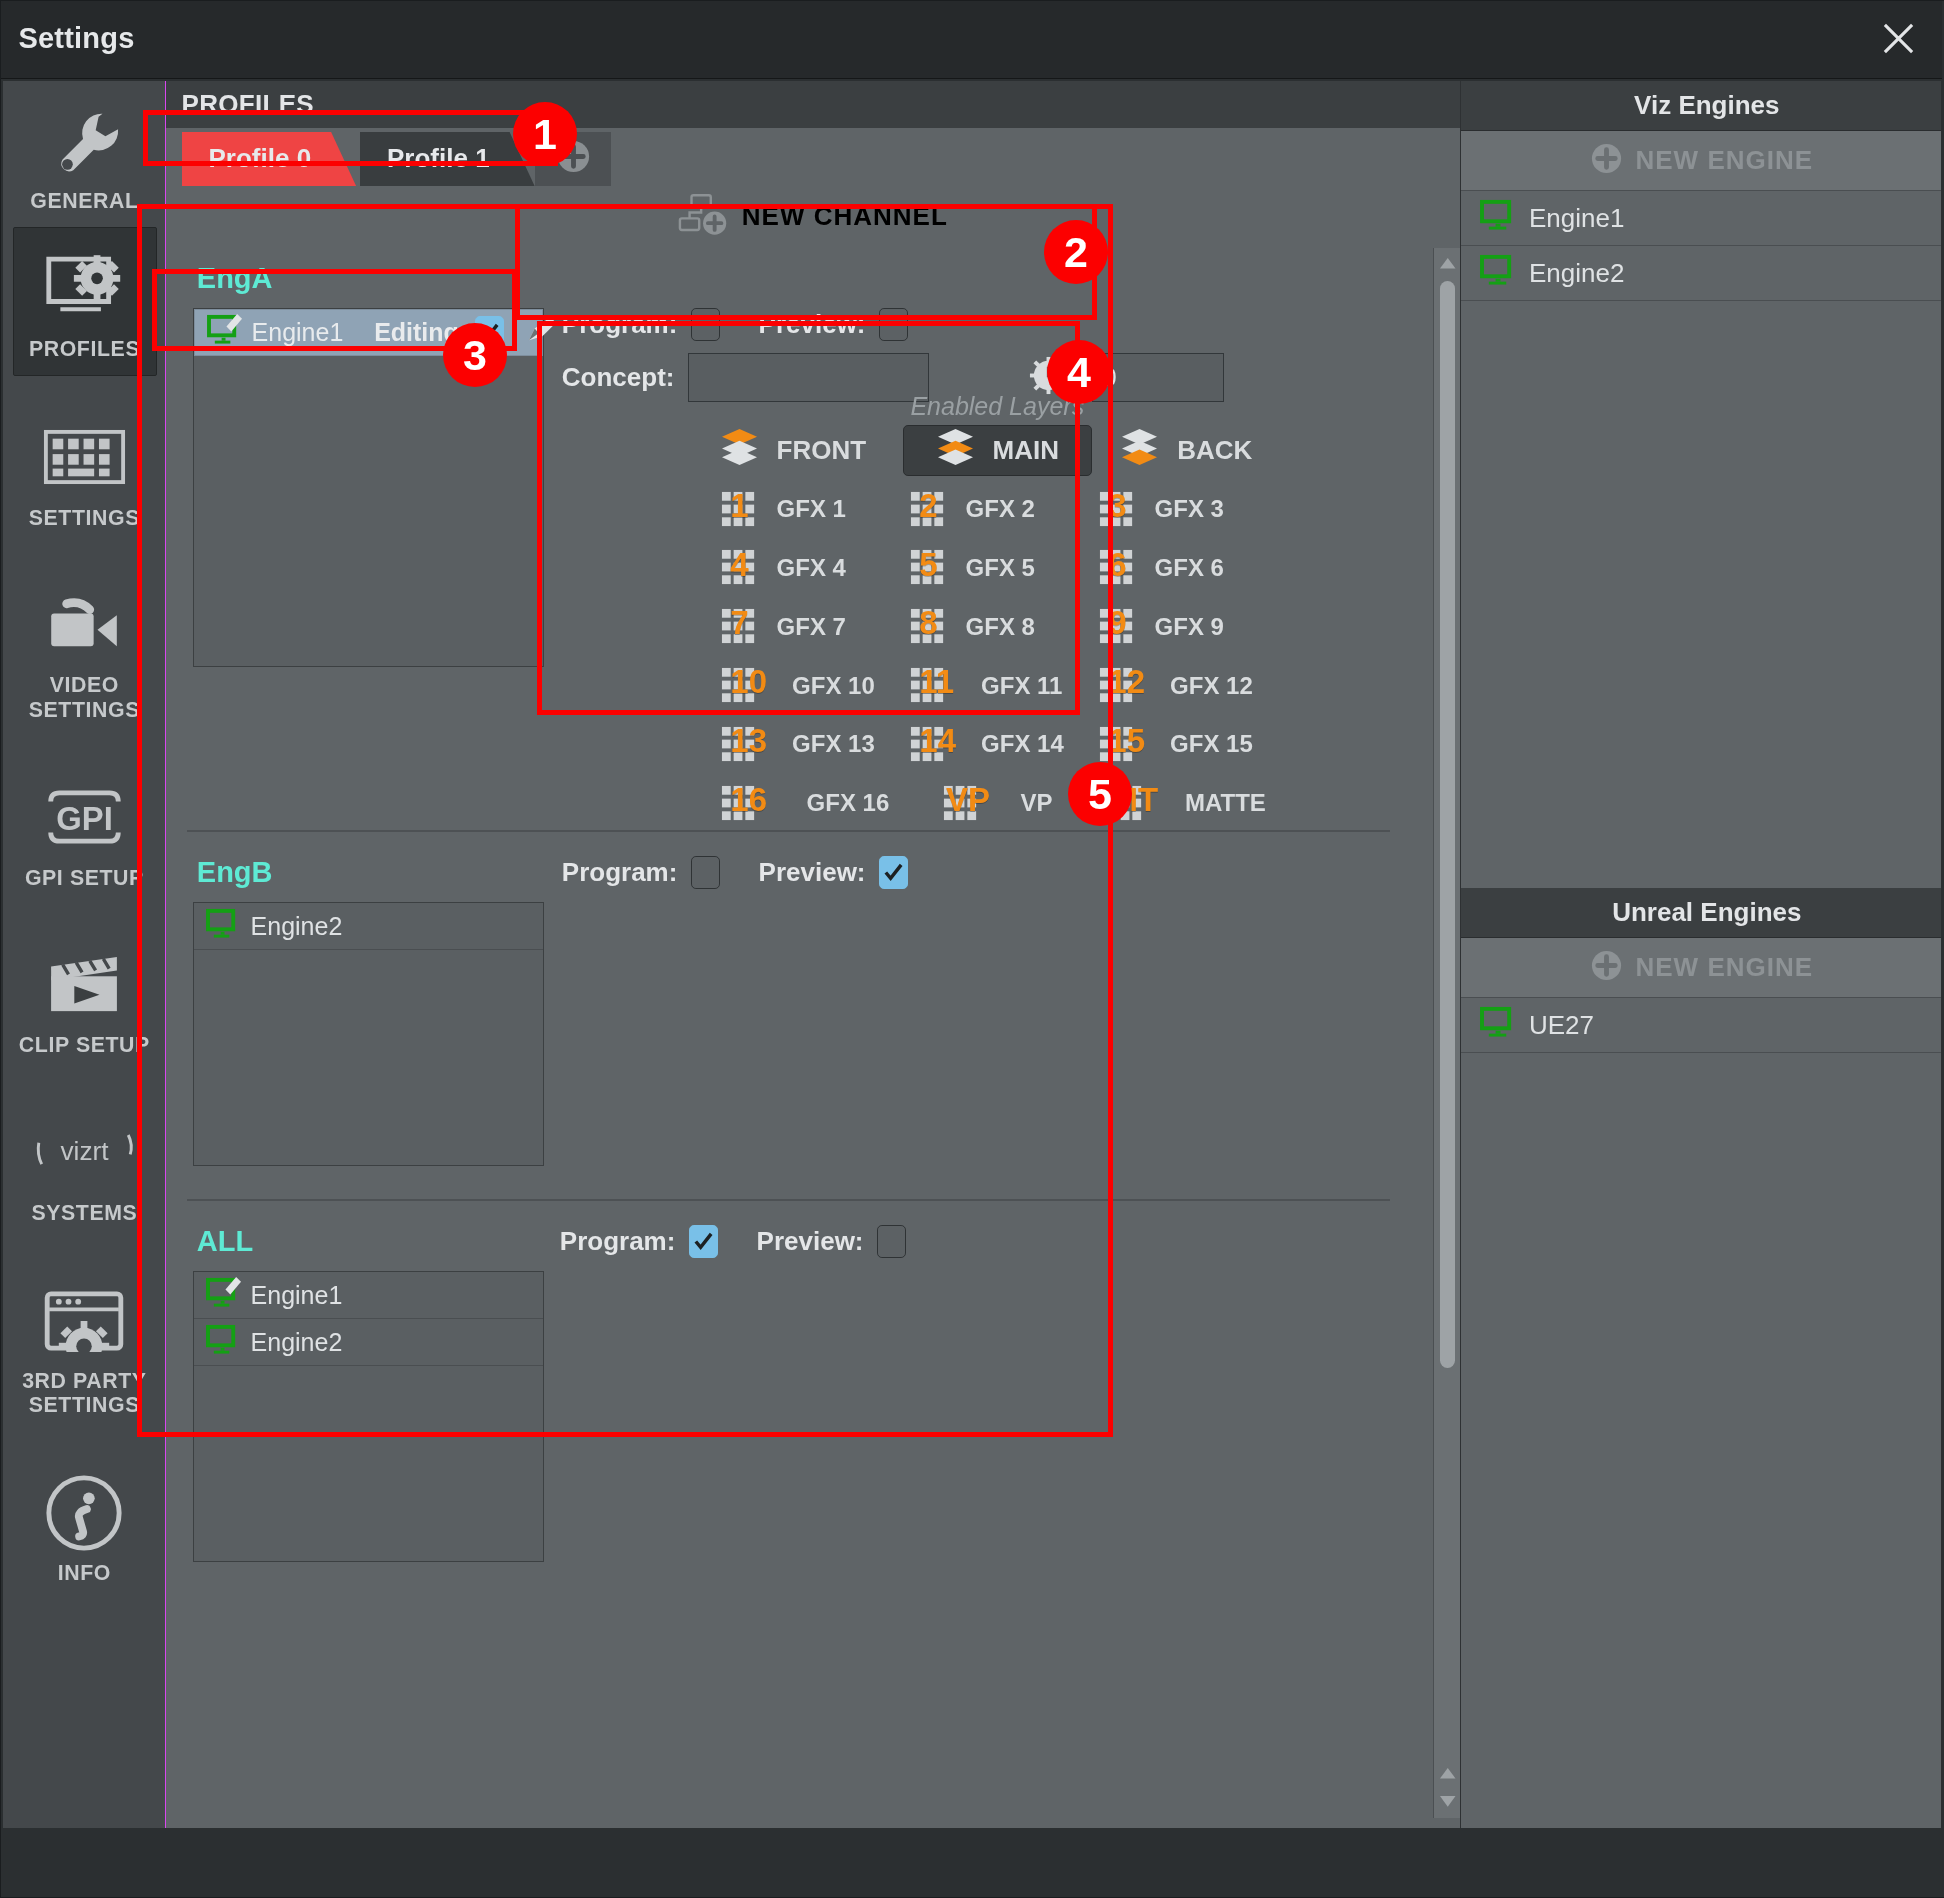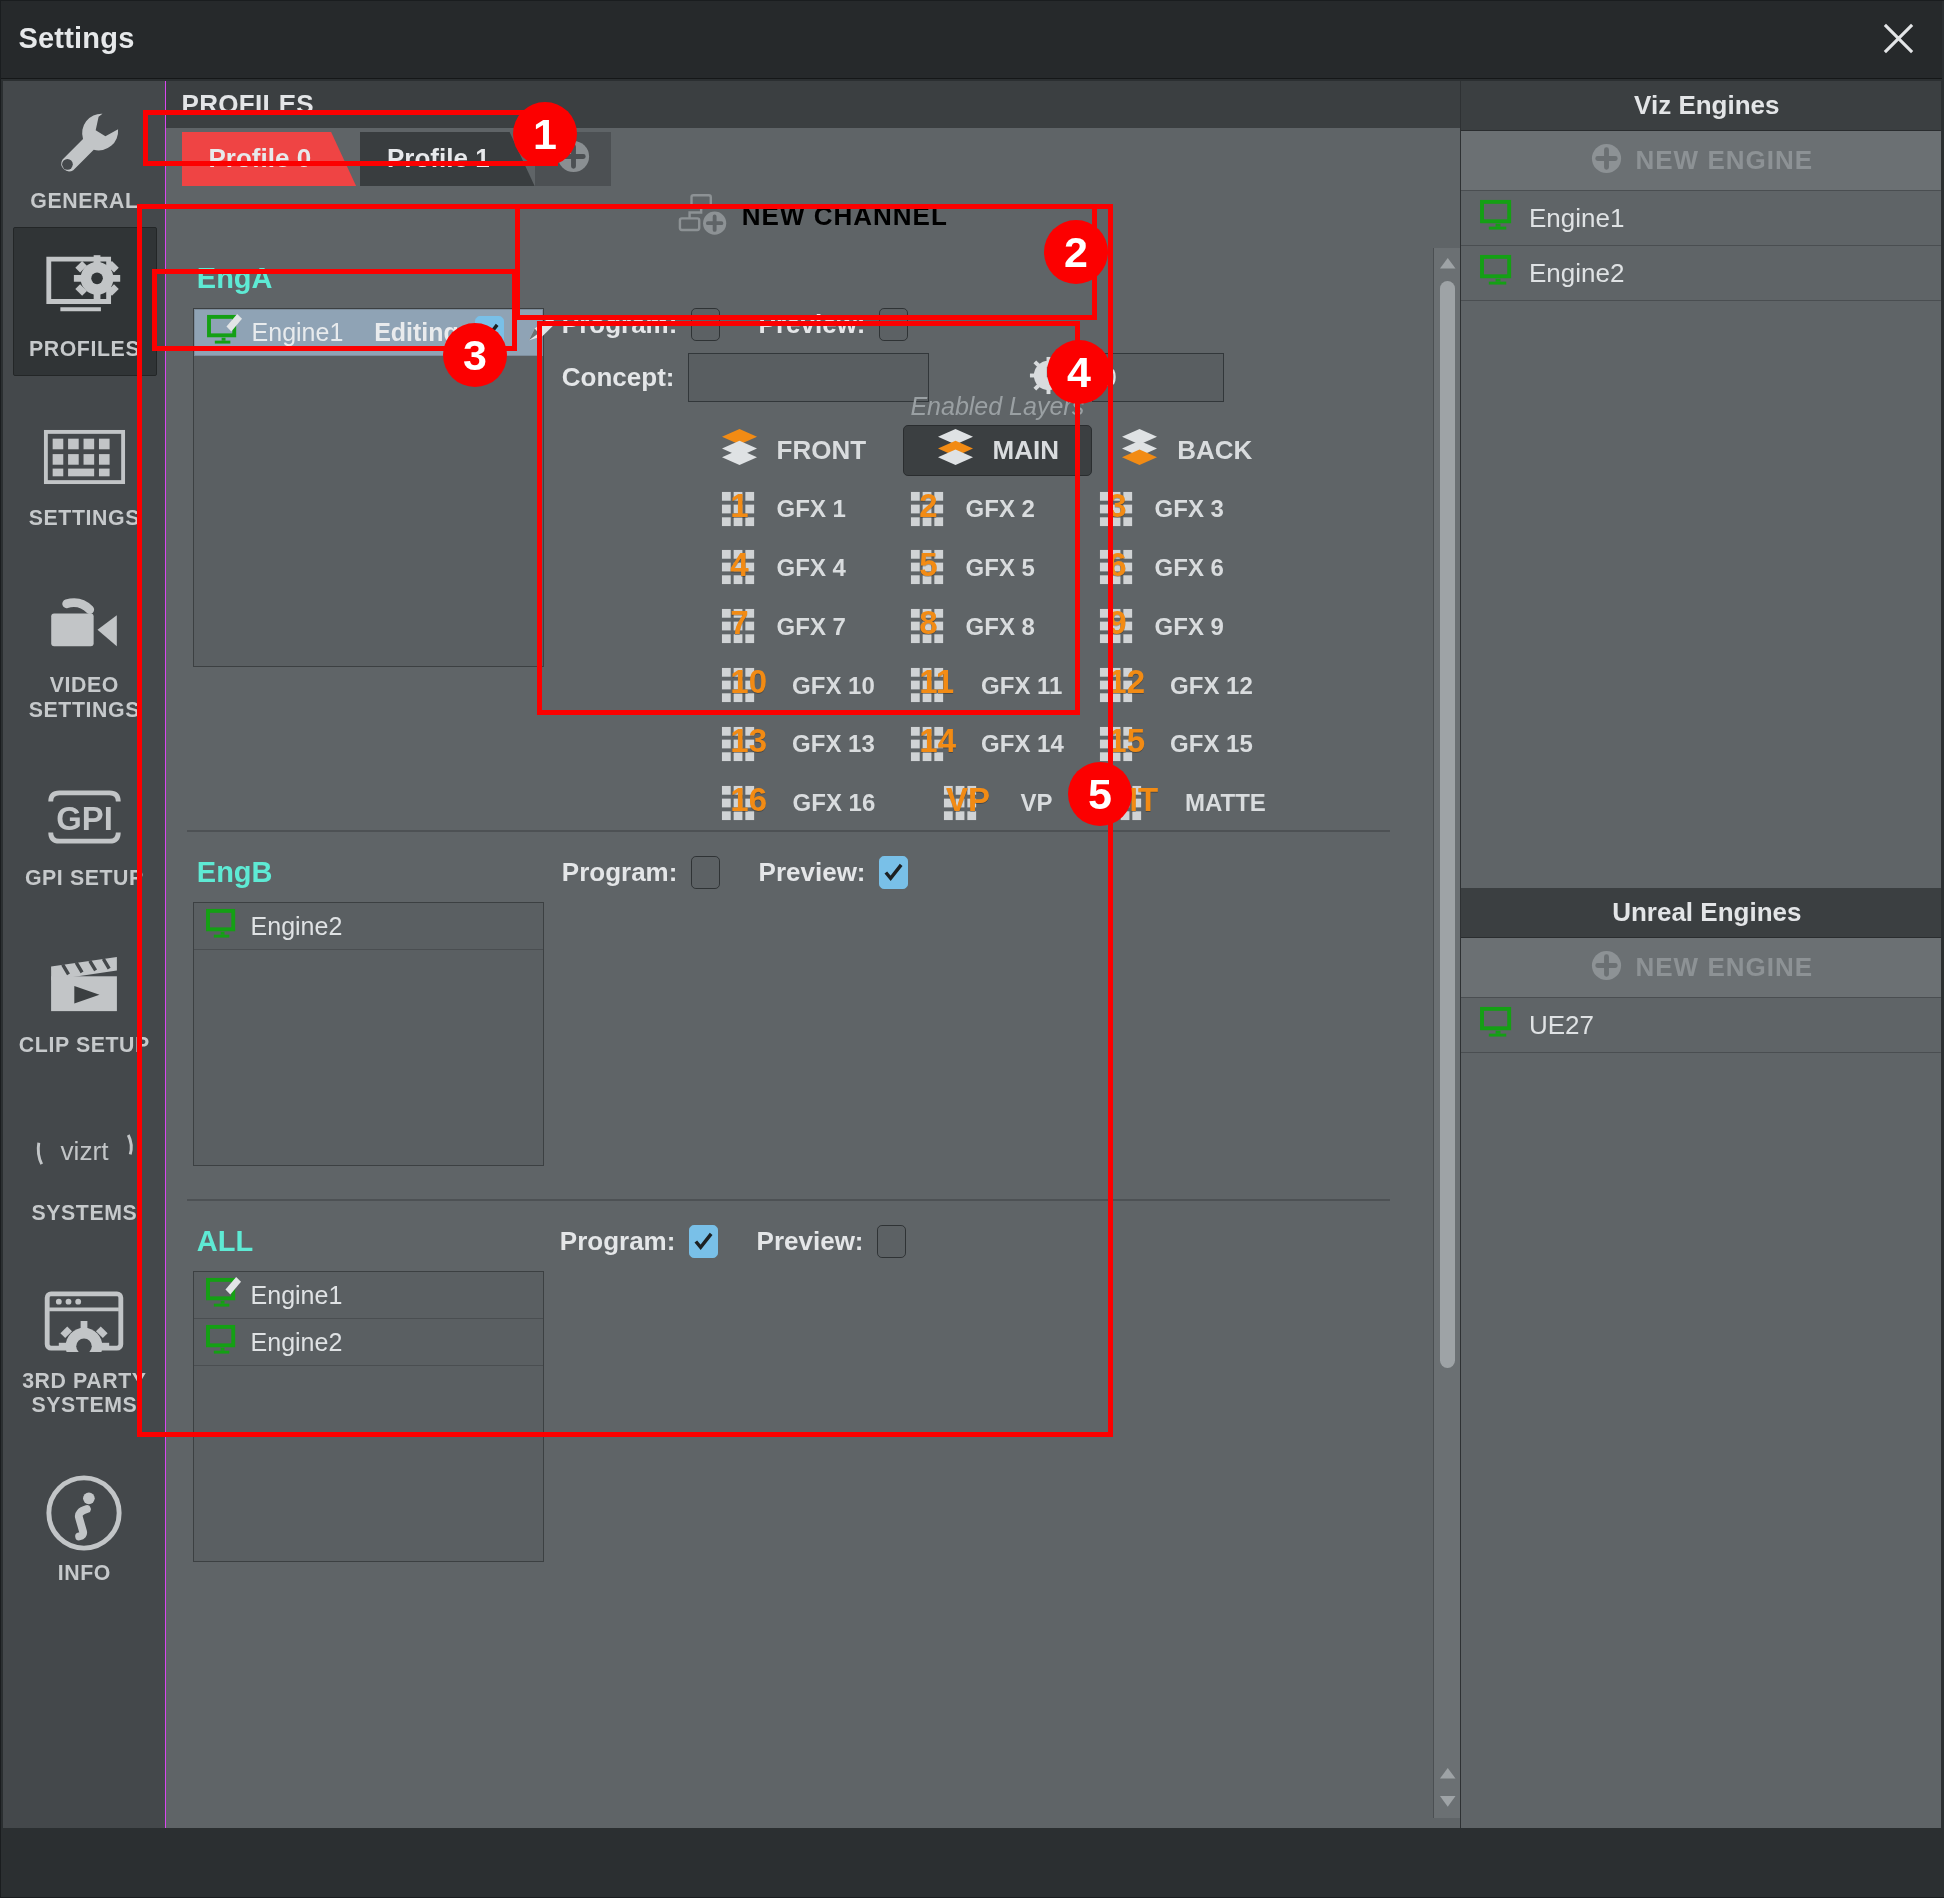--- a/index.html
+++ b/index.html
@@ -400,21 +400,21 @@
             <circle r="19"></circle>
             <rect x="-3.5" y="-26" width="7" height="9"></rect>
             <rect x="-26" y="-3.5" width="9" height="7"></rect>
             <rect x="17" y="-3.5" width="9" height="7"></rect>
             <rect x="-22" y="-19" width="7" height="10" transform="rotate(45 -18 -14)"></rect>
             <rect x="15" y="-19" width="7" height="10" transform="rotate(-45 18 -14)"></rect>
           </g>
           <circle cx="42" cy="58" r="8" fill="#44484b"></circle>
         </svg>
       </span>
-      <span class="lbl">3RD PARTY SYSTEMS</span>
+      <span class="lbl">3RD PARTY SETTINGS</span>
     </div>
 
     <div class="nav-sp"></div>
 
     <div class="nav-item">
       <span class="ico">
         <svg width="82" height="82" viewBox="0 0 84 84">
           <circle cx="42" cy="42" r="36" fill="none" stroke="#c2c5c7" stroke-width="5"></circle>
           <circle cx="47" cy="27" r="6" fill="#c2c5c7"></circle>
           <path d="M45 38 q-10 3 -8 9 l4 14 q1 4 -4 5" stroke="#c2c5c7" stroke-width="8" fill="none" stroke-linecap="round"></path>
@@ -871,21 +871,21 @@
                   <rect x="2" y="15" width="9" height="9"></rect>
                       <rect x="14" y="15" width="9" height="9"></rect>
                       <rect x="26" y="15" width="9" height="9"></rect>
                   <rect x="2" y="28" width="9" height="9"></rect>
                       <rect x="14" y="28" width="9" height="9"></rect>
                       <rect x="26" y="28" width="9" height="9"></rect>
                 </g>
                   </svg>
                 <span class="num">16</span>
               </span>
-              <span style="margin-left:16px;">GFX 16</span>
+              <span style="margin-left:30px;">GFX 16</span>
             </div>
 
             <div class="layer-cell ctr">
               <span class="gfx-ico">
                 <svg width="39" height="39" viewBox="0 0 40 40">
                     <g fill="#d0d3d5">
                   <rect x="2" y="2" width="9" height="9"></rect>
                       <rect x="14" y="2" width="9" height="9"></rect>
                       <rect x="26" y="2" width="9" height="9"></rect>
                   <rect x="2" y="15" width="9" height="9"></rect>

